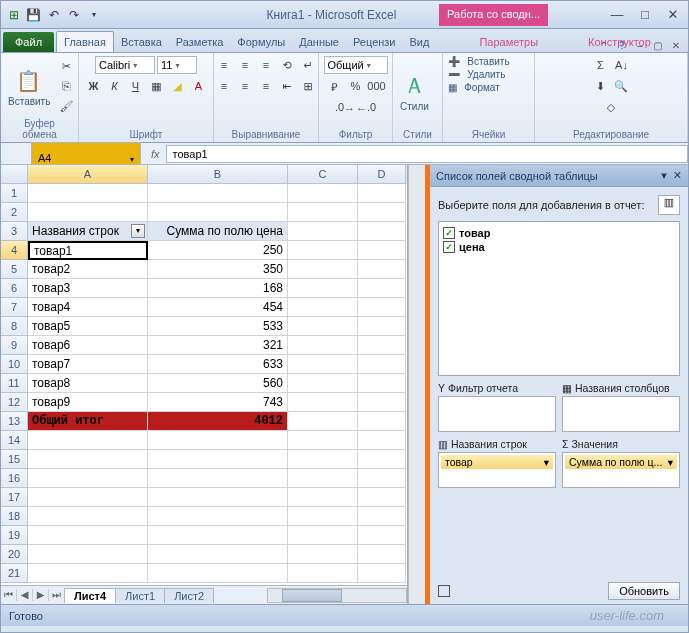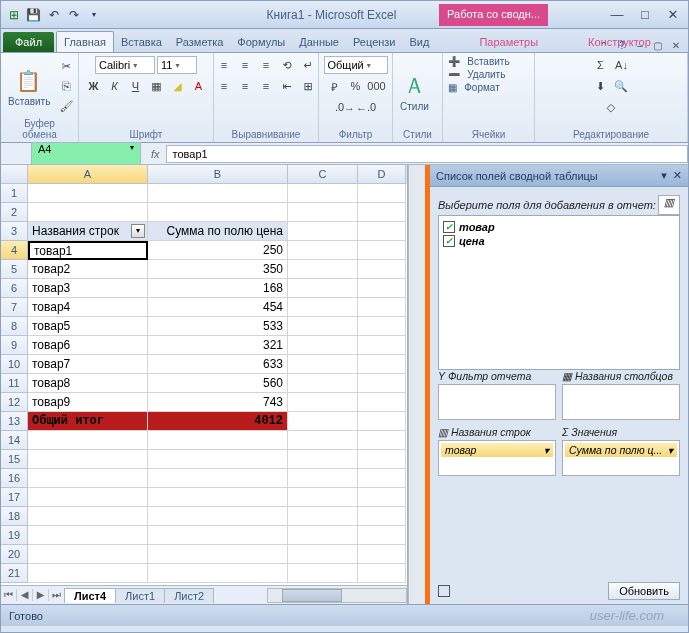--- a/index.html
+++ b/index.html
@@ -34,21 +34,21 @@
 .col { display: flex; flex-direction: column; gap: 2px; }
 .row { display: flex; gap: 2px; align-items: center; }
 .mini-btn { width: 20px; height: 18px; border: 1px solid transparent; display: inline-flex; align-items: center; justify-content: center; font-size: 11px; color: #444; }
 .combo { height: 18px; border: 1px solid #aab8cc; background: #fff; font-size: 11px; padding: 0 3px; display: flex; align-items: center; gap: 3px; }
 .combo .dd { font-size: 8px; color: #666; }
 .btn-row { display: flex; gap: 1px; }
 .sm-txt { font-size: 10px; color: #3b5a82; }
 
 
 .fbar { height: 22px; background: #e7eef7; border-bottom: 1px solid #a8b8cc; display: flex; align-items: center; }
-.namebox { width: 110px; border: 1px solid #a8b8cc; background: #86efac; margin: 0 4px 0 30px; height: 23px; display: flex; align-items: flex-start; padding: 0 6px; font-size: 11px; }
+.namebox { width: 110px; border: 1px solid #a8b8cc; background: #eab308; margin: 0 4px 0 30px; height: 23px; display: flex; align-items: flex-end; padding: 0 6px; font-size: 11px; }
 .namebox .dd { margin-left: auto; font-size: 8px; }
 .fx-lbl { font-style: italic; color: #666; margin: 0 6px; }
 .finput { flex: 1; border: 1px solid #a8b8cc; background: #fff; height: 18px; padding: 0 6px; font-size: 11px; display: flex; align-items: center; }
 
 
 .main { display: flex; height: 439px; }
 
 
 .grid-wrap { width: 407px; display: flex; flex-direction: column; border-right: 1px solid #9db0c8; }
 .colhdr-row { display: flex; height: 19px; }
@@ -78,21 +78,21 @@
 .hscroll { margin-left: auto; width: 140px; height: 15px; background: #e4e9f0; border: 1px solid #bbb; position: relative; }
 .hscroll .thumb { position: absolute; left: 14px; width: 60px; top: 0; bottom: 0; background: linear-gradient(#cfdae9,#b8c7da); border: 1px solid #9ab; }
 
 
 .vscroll { width: 17px; background: #e4e9f0; border-left: 1px solid #bbb; }
 
 
 .pane { flex: 1; background: #dce6f2; display: flex; flex-direction: column; border-left: 5px solid #f97316; }
 .pane-hdr { height: 22px; background: linear-gradient(#b8cce4,#9ab6d9); border-bottom: 1px solid #8ba0bc; display: flex; align-items: center; padding: 0 6px; font-size: 11px; color: #1f3a5f; }
 .pane-hdr .cls { margin-left: auto; display: flex; gap: 6px; }
-.pane-body { padding: 8px; flex: 1; display: flex; flex-direction: column; gap: 0; font-style: italic; }
+.pane-body { padding: 8px; flex: 1; display: flex; flex-direction: column; gap: 6px; }
 .fld-prompt { font-size: 11px; color: #222; display: flex; align-items: center; }
 .fld-prompt .ico { margin-left: auto; width: 22px; height: 20px; border: 1px solid #aab; background: #fff; text-align: center; }
 .fld-list { background: #fff; border: 1px solid #9ab; flex: 0 0 155px; padding: 4px; }
 .fld-item { display: flex; align-items: center; gap: 4px; font-size: 11px; font-weight: bold; padding: 1px 0; }
 .chk { width: 12px; height: 12px; border: 1px solid #555; display: inline-flex; align-items: center; justify-content: center; font-size: 9px; color: #0a0; }
 .drag-lbl { font-size: 10.5px; color: #222; }
 .areas { display: grid; grid-template-columns: 1fr 1fr; gap: 6px; }
 .area { display: flex; flex-direction: column; }
 .area-lbl { font-size: 10.5px; color: #222; display: flex; align-items: center; gap: 3px; margin-bottom: 2px; }
 .area-box { background: #fff; border: 1px solid #aab; height: 36px; padding: 2px; font-size: 11px; }

